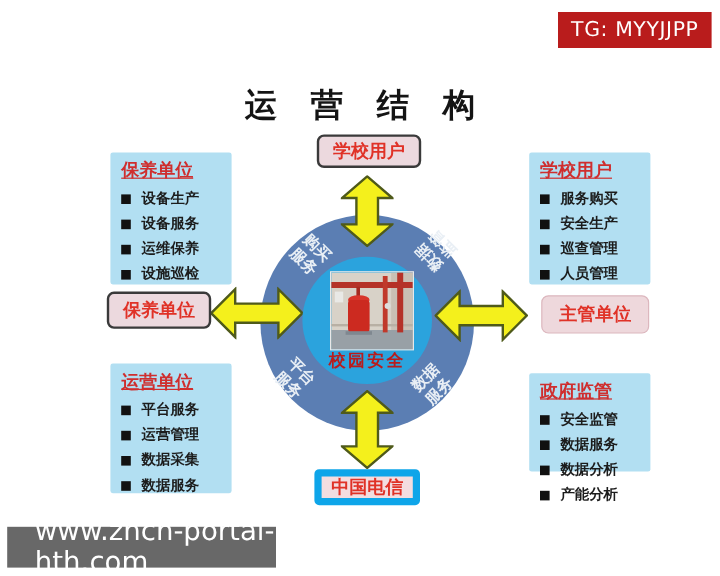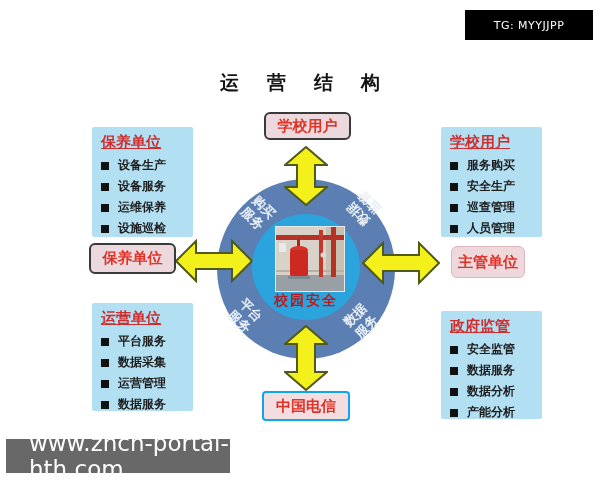--- a/index.html
+++ b/index.html
@@ -1,38 +1,38 @@
 <!DOCTYPE html>
 <html><head>
 <meta charset="utf-8">
 <style>
   html,body{margin:0;padding:0;background:#fff;}
   body{font-family:"DejaVu Sans","Liberation Sans",sans-serif;}
   #canvas{position:relative;width:600px;height:480px;background:#fff;overflow:hidden;}
 
   
-  .badge{position:absolute;left:465px;top:10px;width:128px;height:30px;background:#000000;
-    color:#fff;font-size:11px;display:flex;align-items:center;justify-content:center;letter-spacing:.5px;}
+  .badge{position:absolute;left:465px;top:10px;width:128px;height:30px;background:#b91c1c;
+    color:#fff;font-size:17px;display:flex;align-items:center;justify-content:center;letter-spacing:.5px;}
 
   
   .title{position:absolute;left:0;top:70px;width:600px;text-align:center;
-    font-size:19px;font-weight:bold;color:#141414;letter-spacing:28px;padding-left:28px;box-sizing:border-box;}
+    font-size:27px;font-weight:bold;color:#141414;letter-spacing:28px;padding-left:28px;box-sizing:border-box;}
 
   
   .panel{position:absolute;background:#b2dff2;padding:6px 6px 4px 9px;box-sizing:border-box;border-radius:2px;}
   .panel-title{color:#cf2e2e;font-size:15px;font-weight:bold;text-decoration:underline;margin-bottom:3px;}
   .panel-item{display:flex;align-items:center;height:21px;font-size:12px;color:#1c1c1c;font-weight:bold;}
   .bullet{width:8px;height:8px;background:#111;margin-right:9px;flex:0 0 auto;}
 
   
   .node{position:absolute;display:flex;align-items:center;justify-content:center;
     color:#e03227;font-weight:bold;font-size:15px;background:#ecd9de;border-radius:6px;box-sizing:border-box;}
   .node-dark{border:2px solid #3a3a3a;}
   .node-light{border:1px solid #dcb7be;background:#eed8dc;}
-  .node-pink{border:2px solid #0ea5e9;background:#f3dde0;border-radius:4px;font-family:Liberation Mono, monospace;}
+  .node-pink{border:6px solid #0ea5e9;background:#f3dde0;border-radius:4px;font-family:Liberation Mono, monospace;}
 
   
   .ring-outer{position:absolute;left:217px;top:179px;width:178px;height:180px;border-radius:50%;background:#5b7eb3;}
   .ring-inner{position:absolute;left:252px;top:214px;width:108px;height:106px;border-radius:50%;background:#2ba3dd;}
 
   
   .ring-label{position:absolute;width:56px;height:40px;color:#e9eff5;font-size:13px;font-weight:bold;
     line-height:16px;text-align:center;display:flex;flex-direction:column;justify-content:center;}
   .rl-tl{left:230px;top:193px;transform:rotate(45deg);}
   .rl-tr{left:336px;top:188px;transform:rotate(-135deg);}
@@ -117,21 +117,21 @@
       <rect x="14" y="23" width="18" height="27" rx="3" fill="#cc2a20"></rect>
       <rect x="12" y="49" width="22" height="3" fill="#7f8890"></rect>
       <circle cx="47" cy="28" r="2.5" fill="#ddd"></circle>
       <rect x="3" y="16" width="7" height="9" fill="#e9e9e6"></rect>
     </svg>
   </div>
   <div class="center-caption">校园安全</div>
 
   <div class="node node-dark" style="left:264px;top:112px;width:87px;height:28px;">学校用户</div>
   <div class="node node-dark" style="left:89px;top:243px;width:87px;height:31px;">保养单位</div>
-  <div class="node node-light" style="left:451px;top:246px;width:74px;height:32px;">主管单位</div>
+  <div class="node node-light" style="left:451px;top:246px;width:90px;height:32px;">主管单位</div>
   <div class="node node-pink" style="left:262px;top:391px;width:88px;height:30px;">中国电信</div>
 
   <div class="panel" style="left:92px;top:127px;width:101px;height:110px;">
     <div class="panel-title">保养单位</div>
     <div class="panel-item">
         <span class="bullet"></span>
         <span>设备生产</span>
       </div>
     <div class="panel-item">
         <span class="bullet"></span>
@@ -168,33 +168,33 @@
   </div>
 
   <div class="panel" style="left:92px;top:303px;width:101px;height:108px;font-family:Liberation Serif, serif;">
     <div class="panel-title">运营单位</div>
     <div class="panel-item">
         <span class="bullet"></span>
         <span>平台服务</span>
       </div>
     <div class="panel-item">
         <span class="bullet"></span>
+        <span>运营管理</span>
+      </div>
+    <div class="panel-item">
+        <span class="bullet"></span>
         <span>数据采集</span>
       </div>
     <div class="panel-item">
         <span class="bullet"></span>
-        <span>运营管理</span>
-      </div>
-    <div class="panel-item">
-        <span class="bullet"></span>
         <span>数据服务</span>
       </div>
   </div>
 
-  <div class="panel" style="left:441px;top:311px;width:101px;height:108px;">
+  <div class="panel" style="left:441px;top:311px;width:101px;height:82px;">
     <div class="panel-title">政府监管</div>
     <div class="panel-item">
         <span class="bullet"></span>
         <span>安全监管</span>
       </div>
     <div class="panel-item">
         <span class="bullet"></span>
         <span>数据服务</span>
       </div>
     <div class="panel-item">

